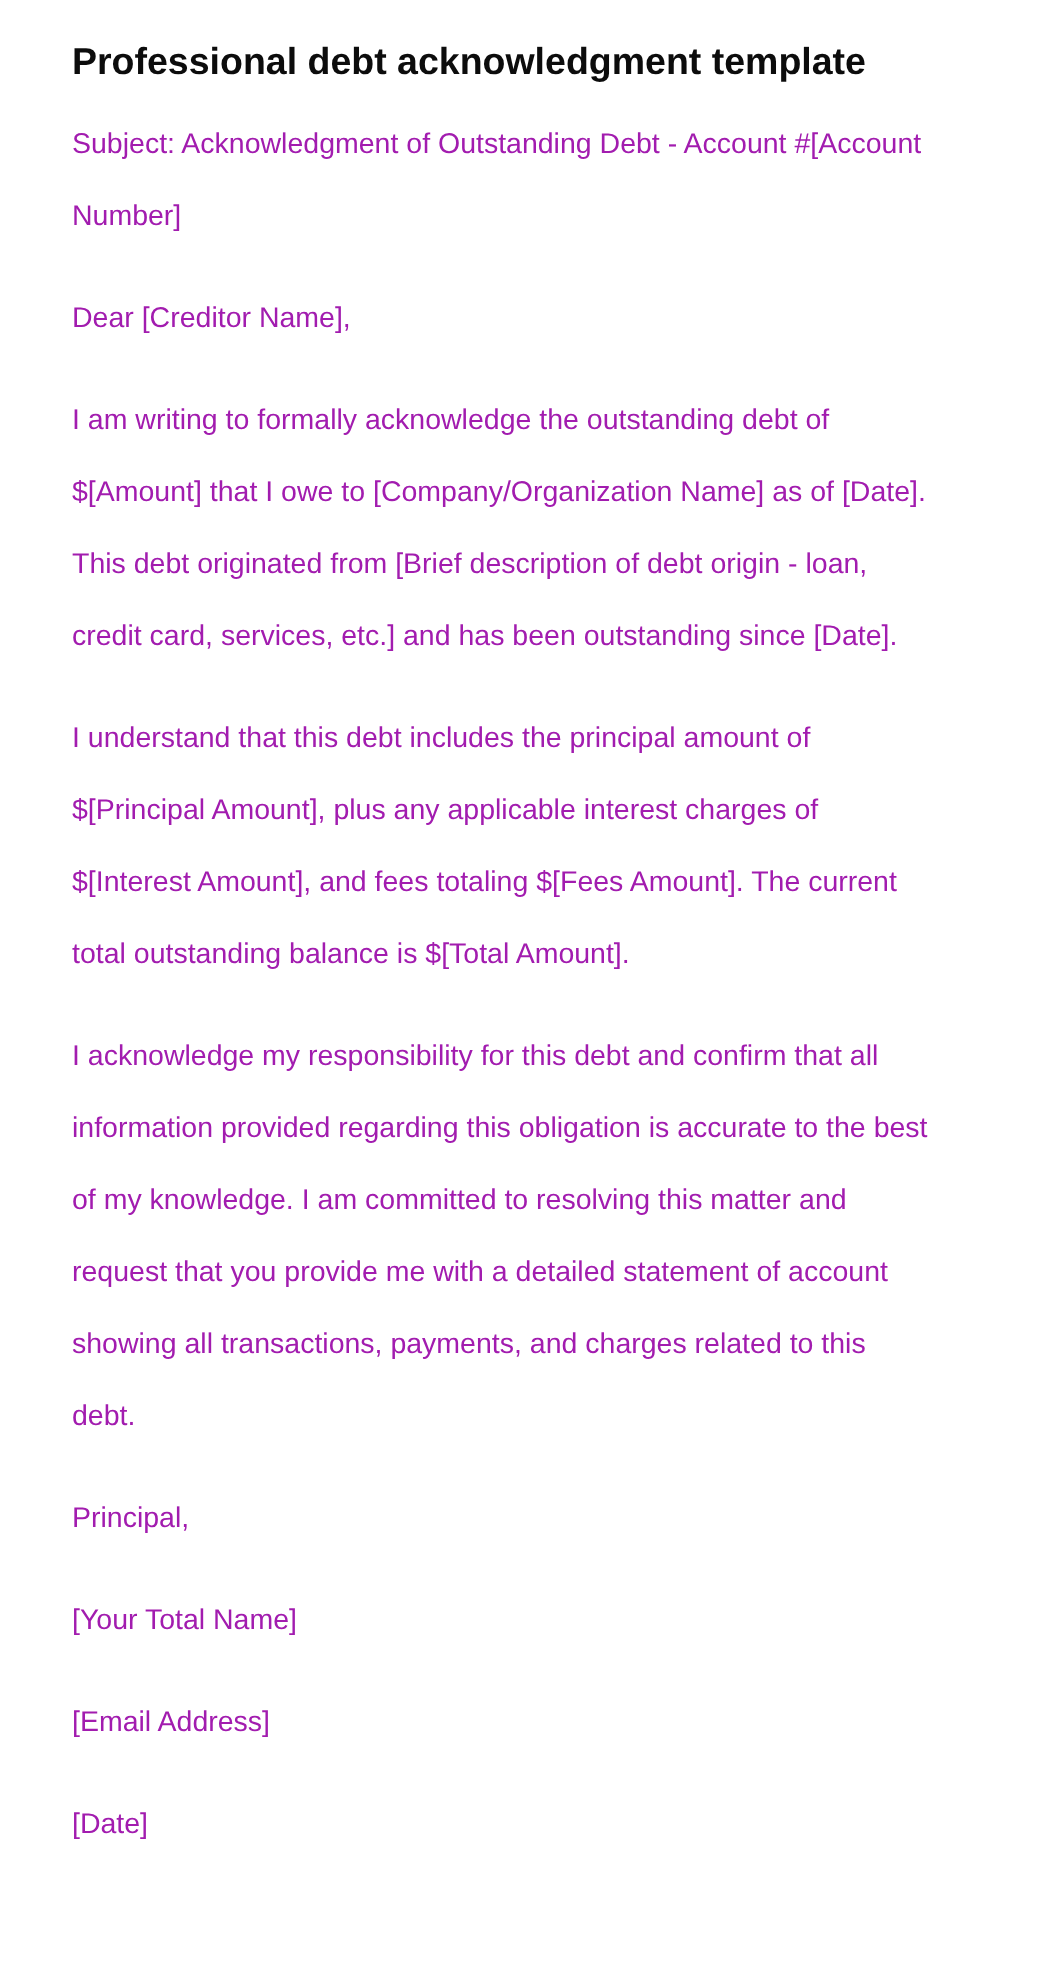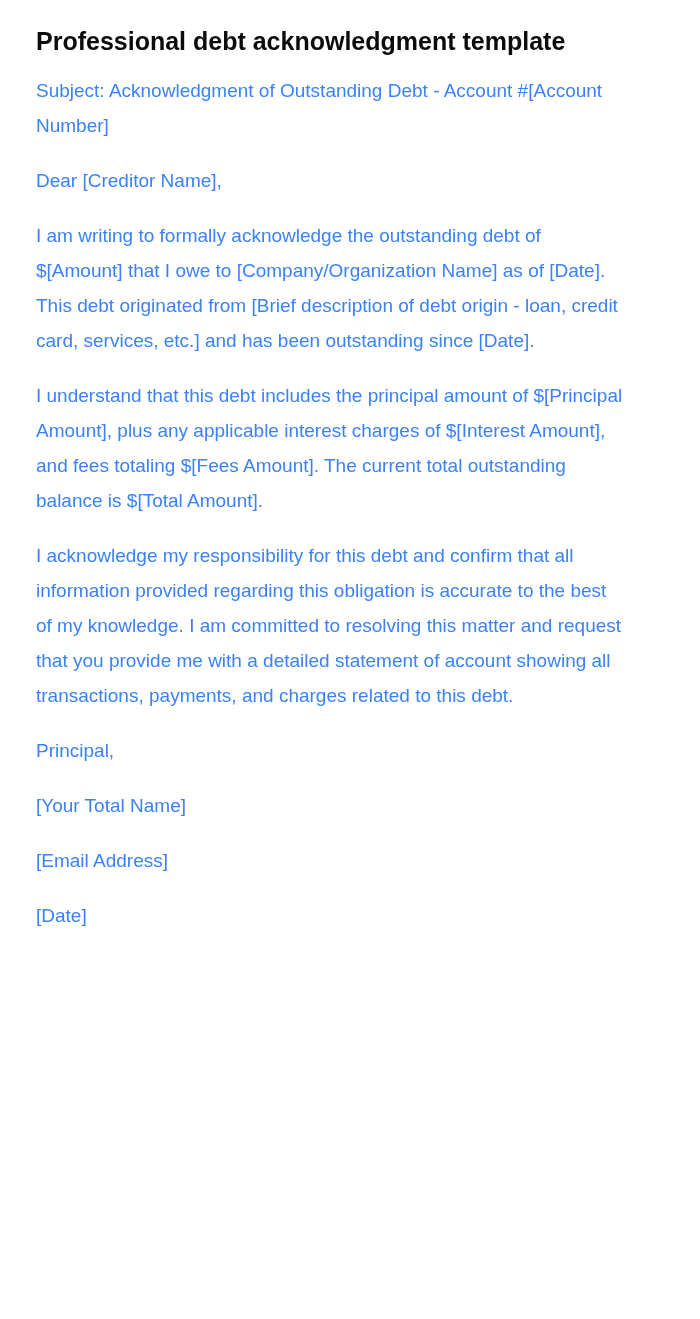--- a/index.html
+++ b/index.html
@@ -9,36 +9,36 @@
   }
   body {
     width: 700px;
     min-height: 1319px;
     font-family: "Liberation Sans", "DejaVu Sans", sans-serif;
     -webkit-font-smoothing: antialiased;
   }
   .page {
     box-sizing: border-box;
     width: 664px;
-    padding: 25px 40px 40px 36px;
+    padding: 25px 40px 40px 48px;
   }
   .page h1 {
     margin: 0 0 15px 0;
     font-size: 25px;
     line-height: 1.3;
     font-weight: 700;
     color: #0c0c0c;
   }
   .page p {
     margin: 0 0 20px 0;
     max-width: 612px;
     font-size: 19px;
-    line-height: 35px;
+    line-height: 48px;
     font-weight: 400;
-    color: #3b82f6;
+    color: #a21caf;
   }
   .page p:last-child {
     margin-bottom: 0;
   }
 </style>
 </head>
 <body>
 
 <div class="page">
   <h1>Professional debt acknowledgment template</h1>

